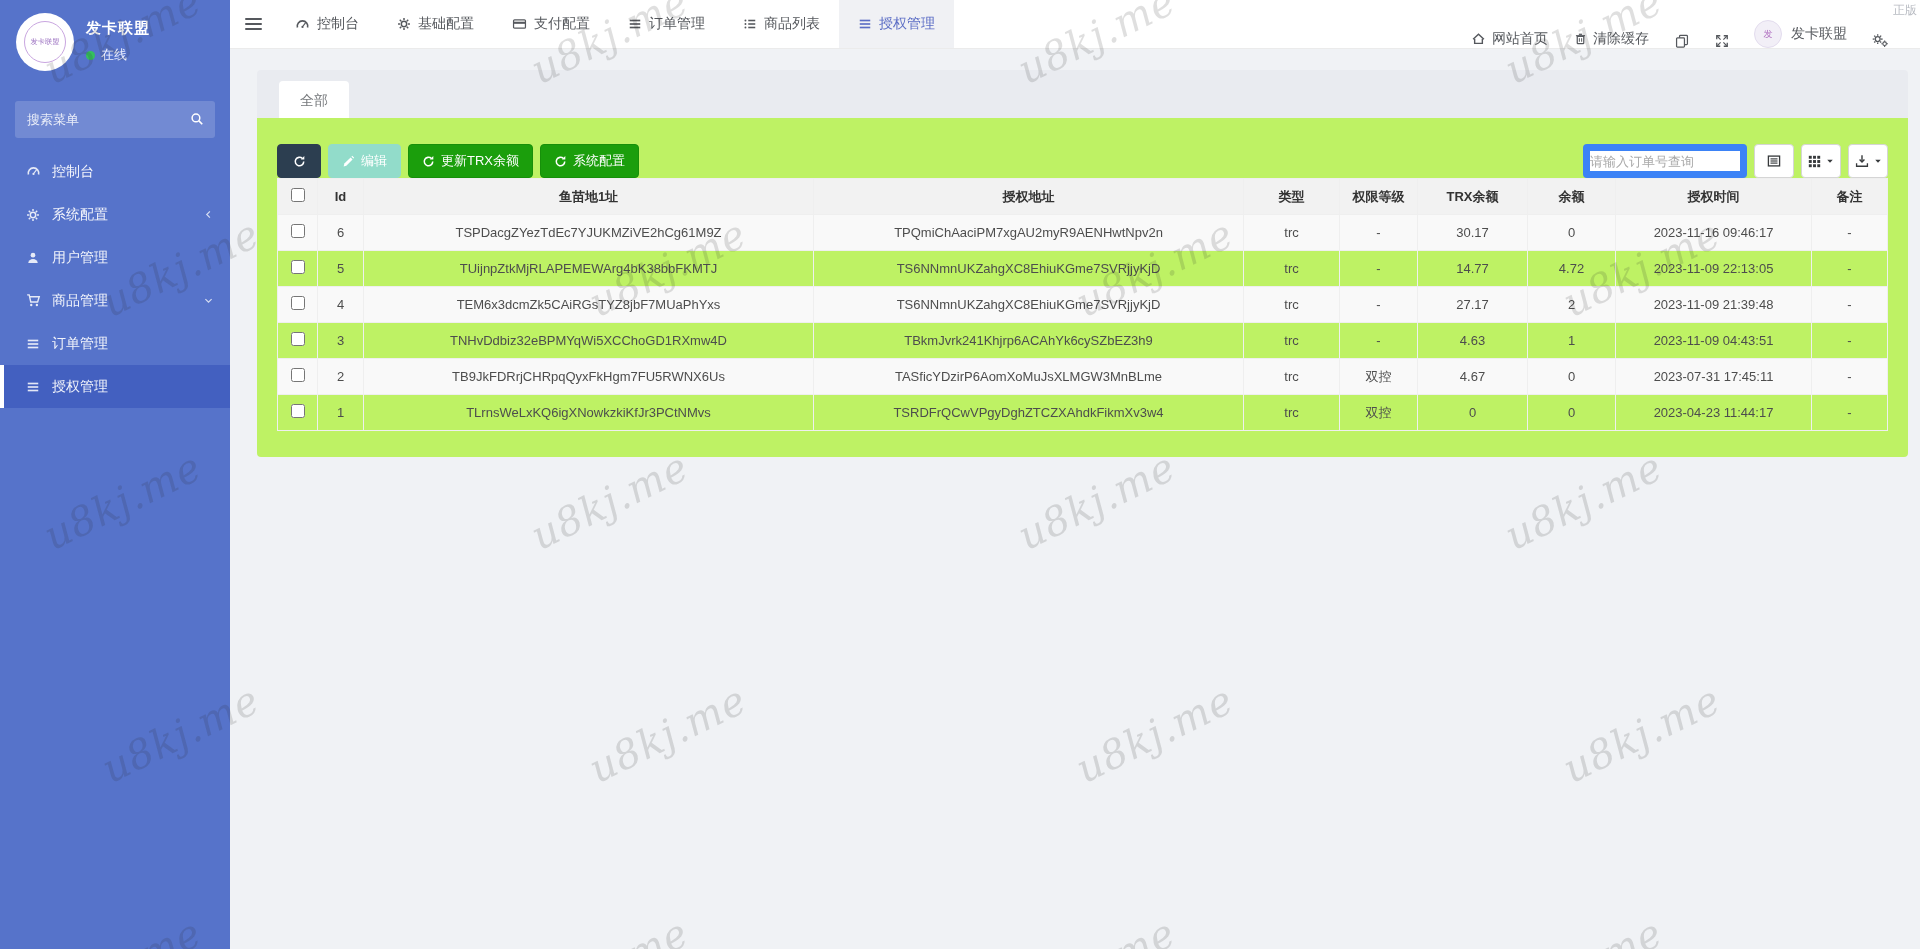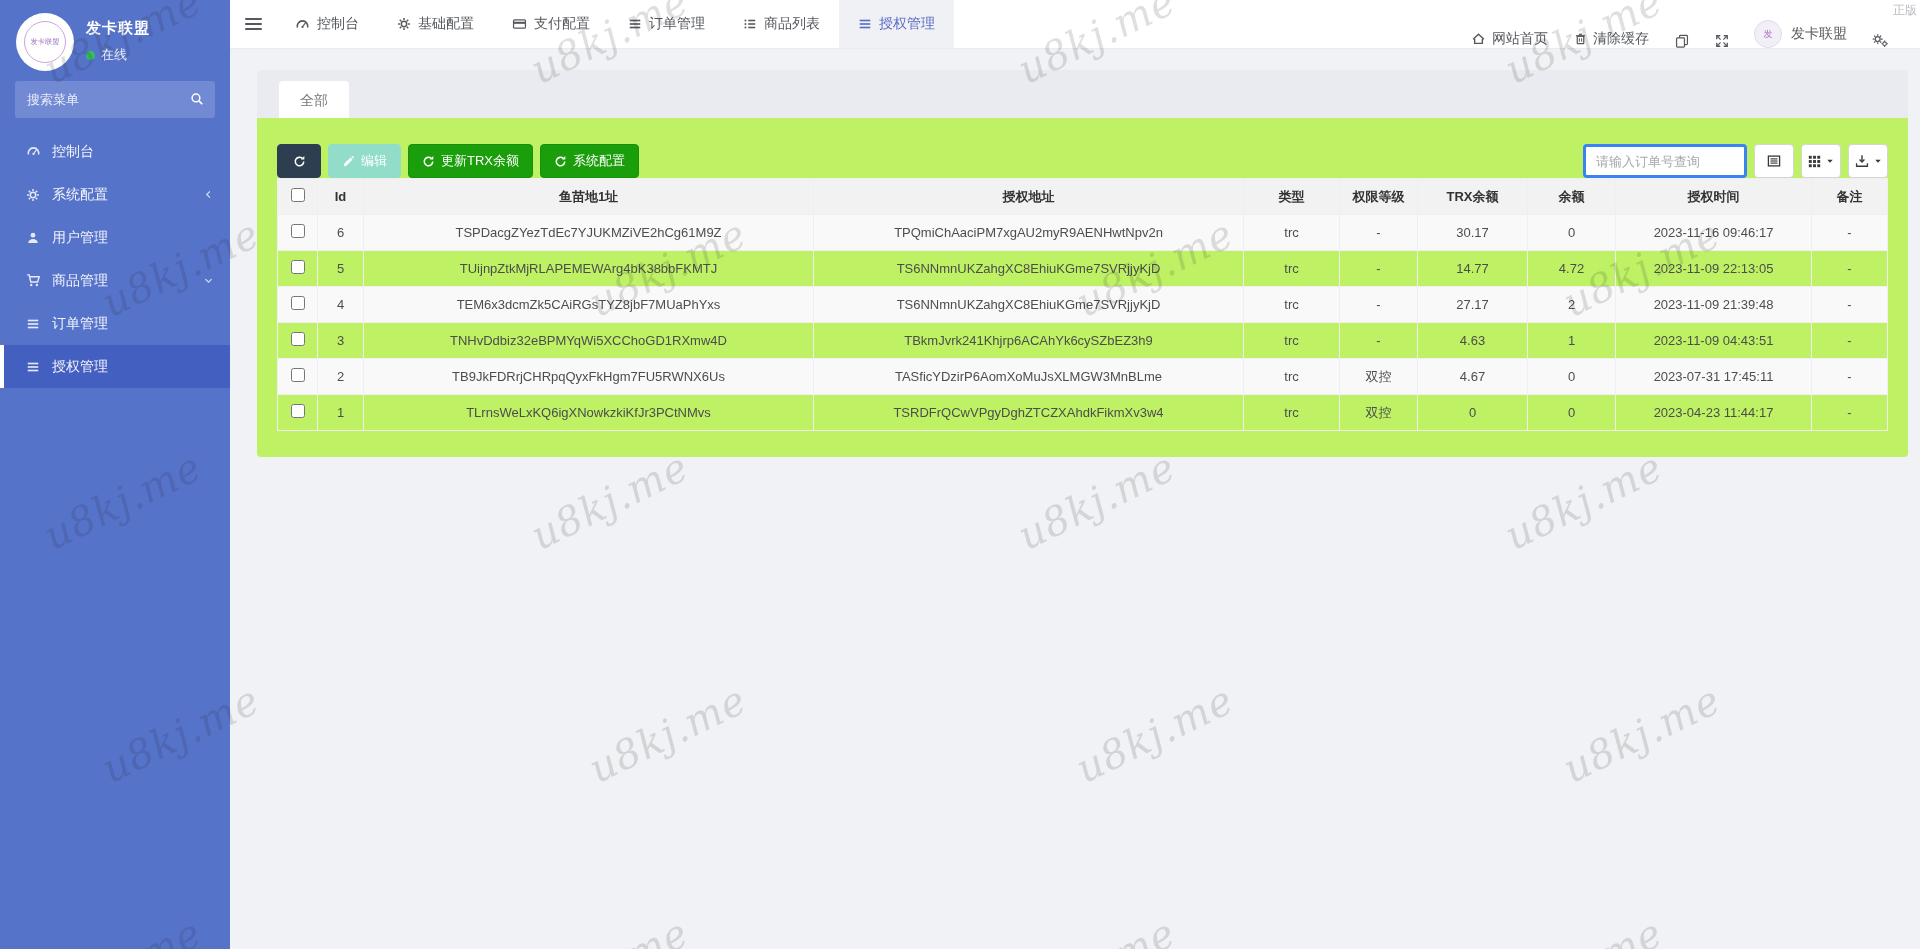--- a/index.html
+++ b/index.html
@@ -15,21 +15,21 @@
   .brand { display:flex; align-items:flex-start; padding:13px 14px 10px 16px; }
   .avatar-lg { width:58px; height:58px; border-radius:50%; background:#fff; flex:0 0 auto;
     display:flex; align-items:center; justify-content:center; }
   .logo-inner { width:42px; height:42px; border-radius:50%; border:1px solid #c9a6e0;
     display:flex; align-items:center; justify-content:center; text-align:center; }
   .logo-inner span { font-size:8px; color:#9a6fc0; transform:scale(.9); line-height:1.2; }
   .brand-meta { margin-left:12px; padding-top:6px; }
   .brand-title { color:#fff; font-size:15px; font-weight:bold; letter-spacing:1px; }
   .brand-status { margin-top:8px; display:flex; align-items:center; color:#eef1ff; font-size:13px; }
   .dot { width:9px; height:9px; border-radius:50%; background:#35c05e; margin-right:6px; }
-  .side-search { margin:0 15px 4px; position:relative; }
+  .side-search { margin:20px 15px 4px; position:relative; }
   .side-search input { width:100%; height:37px; border:none; outline:none; border-radius:3px;
     background:rgba(255,255,255,.17); color:#fff; padding:0 34px 0 12px; font-size:13px;
     font-family:inherit; }
   .side-search input::placeholder { color:rgba(255,255,255,.85); }
   .side-search .ico { position:absolute; right:11px; top:11px; color:#fff; }
   .menu { margin-top:12px; }
   .menu-item { height:43px; display:flex; align-items:center; padding:0 16px 0 25px;
     color:rgba(255,255,255,.92); font-size:14px; cursor:pointer; }
   .menu-item .mi { margin-right:11px; color:rgba(255,255,255,.85); width:16px; }
   .menu-item .chev { margin-left:auto; color:rgba(255,255,255,.75); }
@@ -68,22 +68,22 @@
   .btn { height:34px; border:1px solid transparent; border-radius:4px; font-size:13px;
     display:inline-flex; align-items:center; justify-content:center; cursor:pointer;
     font-family:inherit; padding:0 13px; }
   .btn .ico { margin-right:6px; }
   .btn-dark { background:#2c3e50; border-color:#2c3e50; color:#fff; width:44px; padding:0; }
   .btn-dark .ico { margin:0; }
   .btn-edit { background:#92dcca; border-color:#92dcca; color:#fff; }
   .btn-green { background:#1b9e0c; border-color:#17900a; color:#fff; }
   .toolbar .btn + .btn { margin-left:7px; }
   .toolbar-right { margin-left:auto; display:flex; align-items:center; }
-  .search-box input { width:164px; height:34px; border:3px solid #3b82f6; border-radius:4px;
-    padding:0 10px; font-size:13px; color:#333; outline:none; font-family:inherit; }
+  .search-box input { width:164px; height:34px; border:7px solid #3b82f6; border-radius:4px;
+    padding:0 0; font-size:13px; color:#333; outline:none; font-family:inherit; }
   .search-box input::placeholder { color:#a9a9a9; }
   .btn-white { background:#fff; border:1px solid #d5d5d5; color:#373a3c; width:40px; padding:0; margin-left:7px; }
   .btn-white .ico { margin:0; }
   .btn-white .caret { margin-left:5px; display:inline-flex; }
 
   
   .grid-table { width:100%; border-collapse:collapse; table-layout:fixed; 
     border:1px solid #e6e6e6; font-size:13px; }
   .grid-table th, .grid-table td { border:1px solid #efefef; height:36px; text-align:center;
     vertical-align:middle; padding:0 4px; overflow:hidden; white-space:nowrap; }

